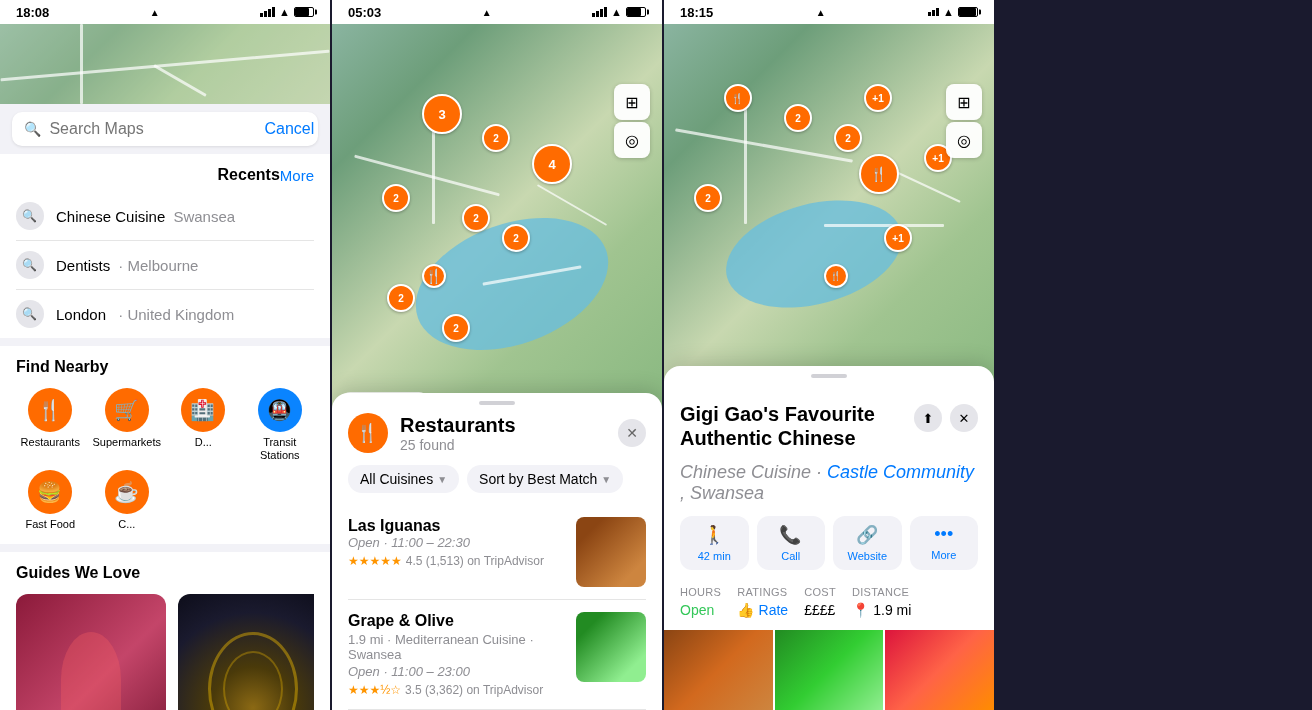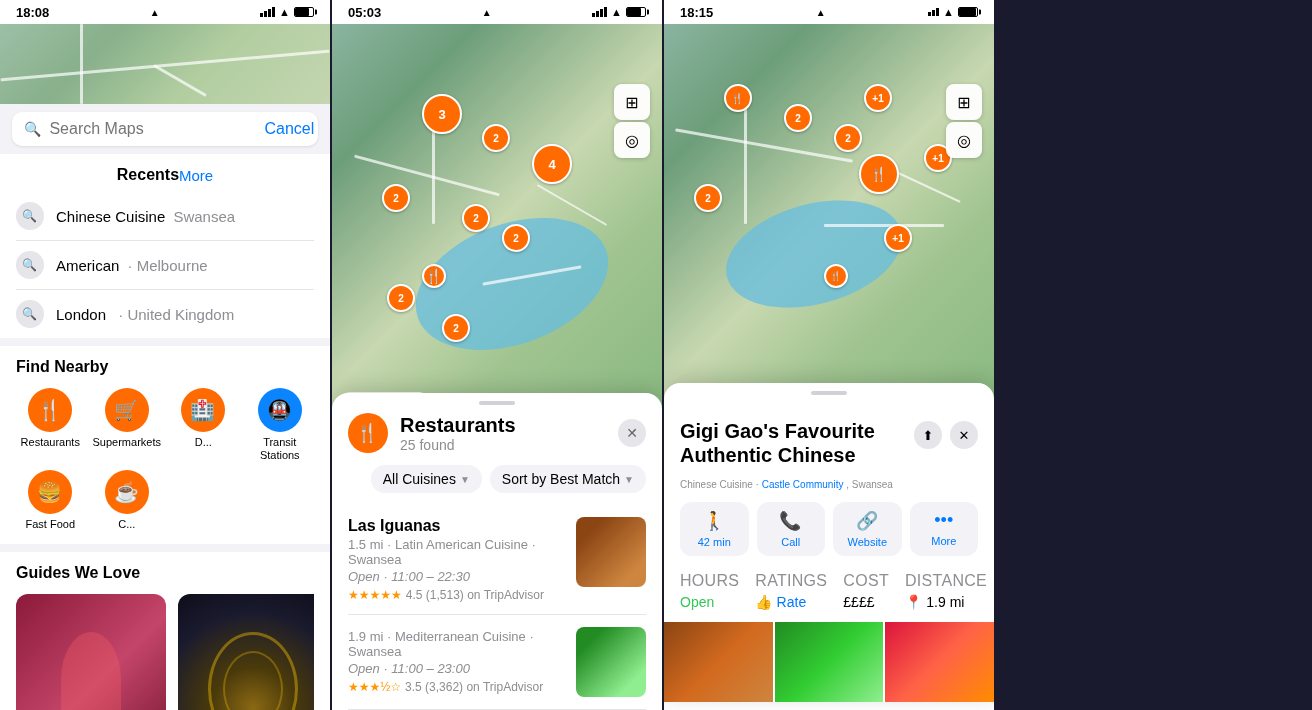--- a/index.html
+++ b/index.html
@@ -88,21 +88,21 @@
       font-weight: 400;
       background: none;
       border: none;
       cursor: pointer;
       white-space: nowrap;
     }
 
     .recents-section { padding: 0 16px; background: #fff; }
     .recents-header {
       display: flex;
-      justify-content: center;
+      justify-content: flex-end;
       align-items: center;
       padding: 12px 0 8px;
     }
     .recents-title { font-size: 16px; font-weight: 600; color: #000; }
     .more-btn { color: #007AFF; font-size: 15px; background: none; border: none; cursor: pointer; }
 
     .recent-item {
       display: flex;
       align-items: center;
       gap: 12px;
@@ -299,21 +299,20 @@
       justify-content: center;
       cursor: pointer;
       font-size: 14px;
       color: #666;
     }
 
     .filter-row {
       display: flex;
       gap: 8px;
       padding: 0 16px 12px;
-      justify-content: flex-end;
     }
     .filter-chip {
       display: flex;
       align-items: center;
       gap: 4px;
       background: #f2f2f7;
       border-radius: 16px;
       padding: 6px 12px;
       font-size: 14px;
       cursor: pointer;
@@ -341,21 +340,21 @@
       border-radius: 8px;
       flex-shrink: 0;
       background-size: cover;
     }
     .thumb-1 { background: linear-gradient(135deg, #8B4513 20%, #CD853F 80%); }
     .thumb-2 { background: linear-gradient(135deg, #228B22 20%, #90EE90 80%); }
 
     
     .detail-sheet {
       position: absolute;
-      bottom: 8px;
+      bottom: 0;
       left: 0;
       right: 0;
       background: #fff;
       border-radius: 16px 16px 0 0;
       box-shadow: 0 -4px 20px rgba(0,0,0,0.15);
     }
     .detail-header {
       padding: 16px 16px 12px;
       display: flex;
       align-items: flex-start;
@@ -367,21 +366,21 @@
       width: 28px;
       height: 28px;
       background: #e5e5ea;
       border-radius: 50%;
       display: flex;
       align-items: center;
       justify-content: center;
       cursor: pointer;
       font-size: 13px;
     }
-    .detail-subtitle { font-size: 10px; color: #8e8e93; padding: 0 16px 12px; }
+    .detail-subtitle { font-size: 18px; color: #8e8e93; padding: 0 16px 12px; font-style: italic; }
     .detail-subtitle a { color: #007AFF; text-decoration: none; }
 
     .action-buttons {
       display: flex;
       gap: 8px;
       padding: 0 16px 16px;
     }
     .action-btn {
       flex: 1;
       background: #f2f2f7;
@@ -395,21 +394,21 @@
     }
     .action-btn-icon { font-size: 18px; color: #007AFF; }
     .action-btn-label { font-size: 11px; color: #007AFF; font-weight: 500; }
 
     .info-row {
       display: flex;
       padding: 0 16px 12px;
       gap: 16px;
     }
     .info-item { }
-    .info-label { font-size: 16px; color: #8e8e93; text-transform: uppercase; letter-spacing: 0.3px; margin-bottom: 4px; }
+    .info-label { font-size: 11px; color: #8e8e93; text-transform: uppercase; letter-spacing: 0.3px; margin-bottom: 4px; }
     .info-value { font-size: 14px; font-weight: 500; }
     .info-value.green { color: #34C759; }
 
     .photos-row {
       display: flex;
       gap: 2px;
       height: 80px;
       margin: 0;
       overflow: hidden;
     }
@@ -478,21 +477,21 @@
       <span class="recent-text">
         <span>Chinese Cuisine</span>
         <span class="recent-sub" style="margin-left:4px;">Swansea</span>
       </span>
     </div>
     <div class="recent-item">
       <div class="recent-icon">
         <span class="search-magnifier">🔍</span>
       </div>
       <span class="recent-text">
-        <span>American</span>
+        <span>Dentists</span>
         <span class="recent-sub" style="margin-left:4px;">· Melbourne</span>
       </span>
     </div>
     <div class="recent-item" style="border-bottom:none;">
       <div class="recent-icon">
         <span class="search-magnifier">🔍</span>
       </div>
       <span class="recent-text">
         <span>London</span>
         <span class="recent-sub" style="margin-left:8px;">· United Kingdom</span>
@@ -630,40 +629,36 @@
       <div class="filter-chip">
         <span>Sort by Best Match</span>
         <span class="chevron">▼</span>
       </div>
     </div>
 
     <div class="restaurant-list">
       <div class="restaurant-item">
         <div class="restaurant-info">
           <div class="restaurant-name">Las Iguanas</div>
-          <div class="restaurant-meta">
-            <span>1.5 mi</span>
-            · <span>Latin American Cuisine</span>
-            · <span>Swansea</span>
-          </div>
           <div class="restaurant-hours">Open · 11:00 – 22:30</div>
           <div class="restaurant-rating">
             <span class="stars">★★★★★</span>
             <span class="rating-text">
               <span>4.5</span>
               (<span>1,513</span>)
               on <span>TripAdvisor</span>
             </span>
           </div>
         </div>
         <div class="restaurant-thumb thumb-1"></div>
       </div>
 
       <div class="restaurant-item">
         <div class="restaurant-info">
+          <div class="restaurant-name">Grape &amp; Olive</div>
           <div class="restaurant-meta">
             <span>1.9 mi</span>
             · <span>Mediterranean Cuisine</span>
             · <span>Swansea</span>
           </div>
           <div class="restaurant-hours">Open · 11:00 – 23:00</div>
           <div class="restaurant-rating">
             <span class="stars" style="color:#FF9500;">★★★½☆</span>
             <span class="rating-text">
               <span>3.5</span>

